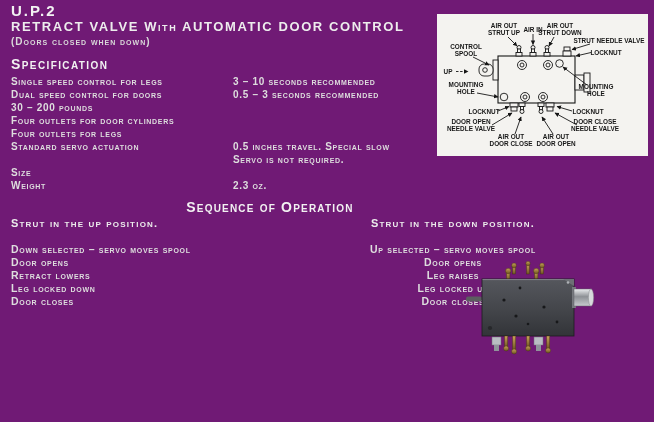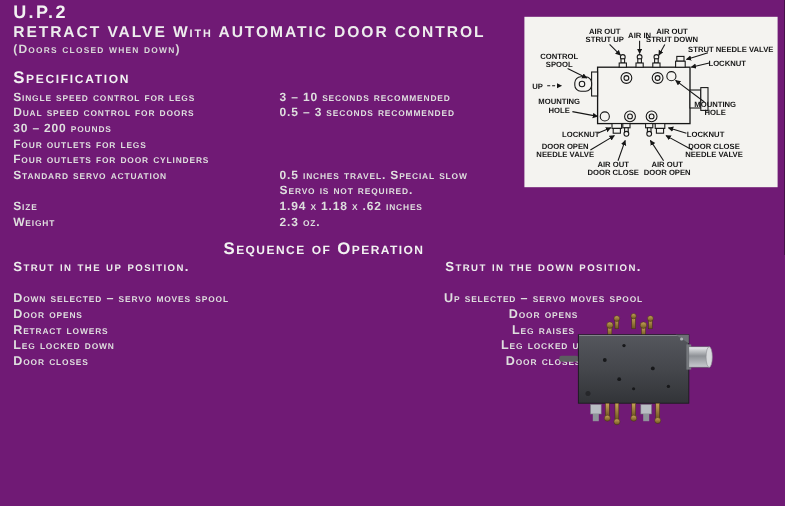--- a/index.html
+++ b/index.html
@@ -47,38 +47,37 @@
       <span class="spec-value">3 – 10 seconds recommended</span>
     </div>
     <div class="spec-row">
       <span class="spec-label">Dual speed control for doors</span>
       <span class="spec-value">0.5 – 3 seconds recommended</span>
     </div>
     <div class="spec-row">
       <span class="spec-value">30 – 200 pounds</span>
     </div>
     <div class="spec-row">
+      <span class="spec-label">Four outlets for door cylinders</span>
+      <span class="spec-value"></span>
+    </div>
+    <div class="spec-row">
       <span class="spec-label">Four outlets for legs</span>
       <span class="spec-value"></span>
     </div>
     <div class="spec-row">
-      <span class="spec-label">Four outlets for door cylinders</span>
-      <span class="spec-value"></span>
-    </div>
-    <div class="spec-row">
       <span class="spec-label">Standard servo actuation</span>
       <span class="spec-value">0.5 inches travel.  Special slow</span>
     </div>
     <div class="spec-row">
       <span class="spec-label"></span>
       <span class="spec-value">Servo is not required.</span>
     </div>
     <div class="spec-row">
       <span class="spec-label">Size</span>
-      <span class="spec-value">1.94 x 1.18 x .62 inches</span>
     </div>
     <div class="spec-row">
       <span class="spec-label">Weight</span>
       <span class="spec-value">2.3 oz.</span>
     </div>
   </div>
 
   <div class="seq-heading">Sequence of Operation</div>
 
   <div class="seq-col seq-left">

